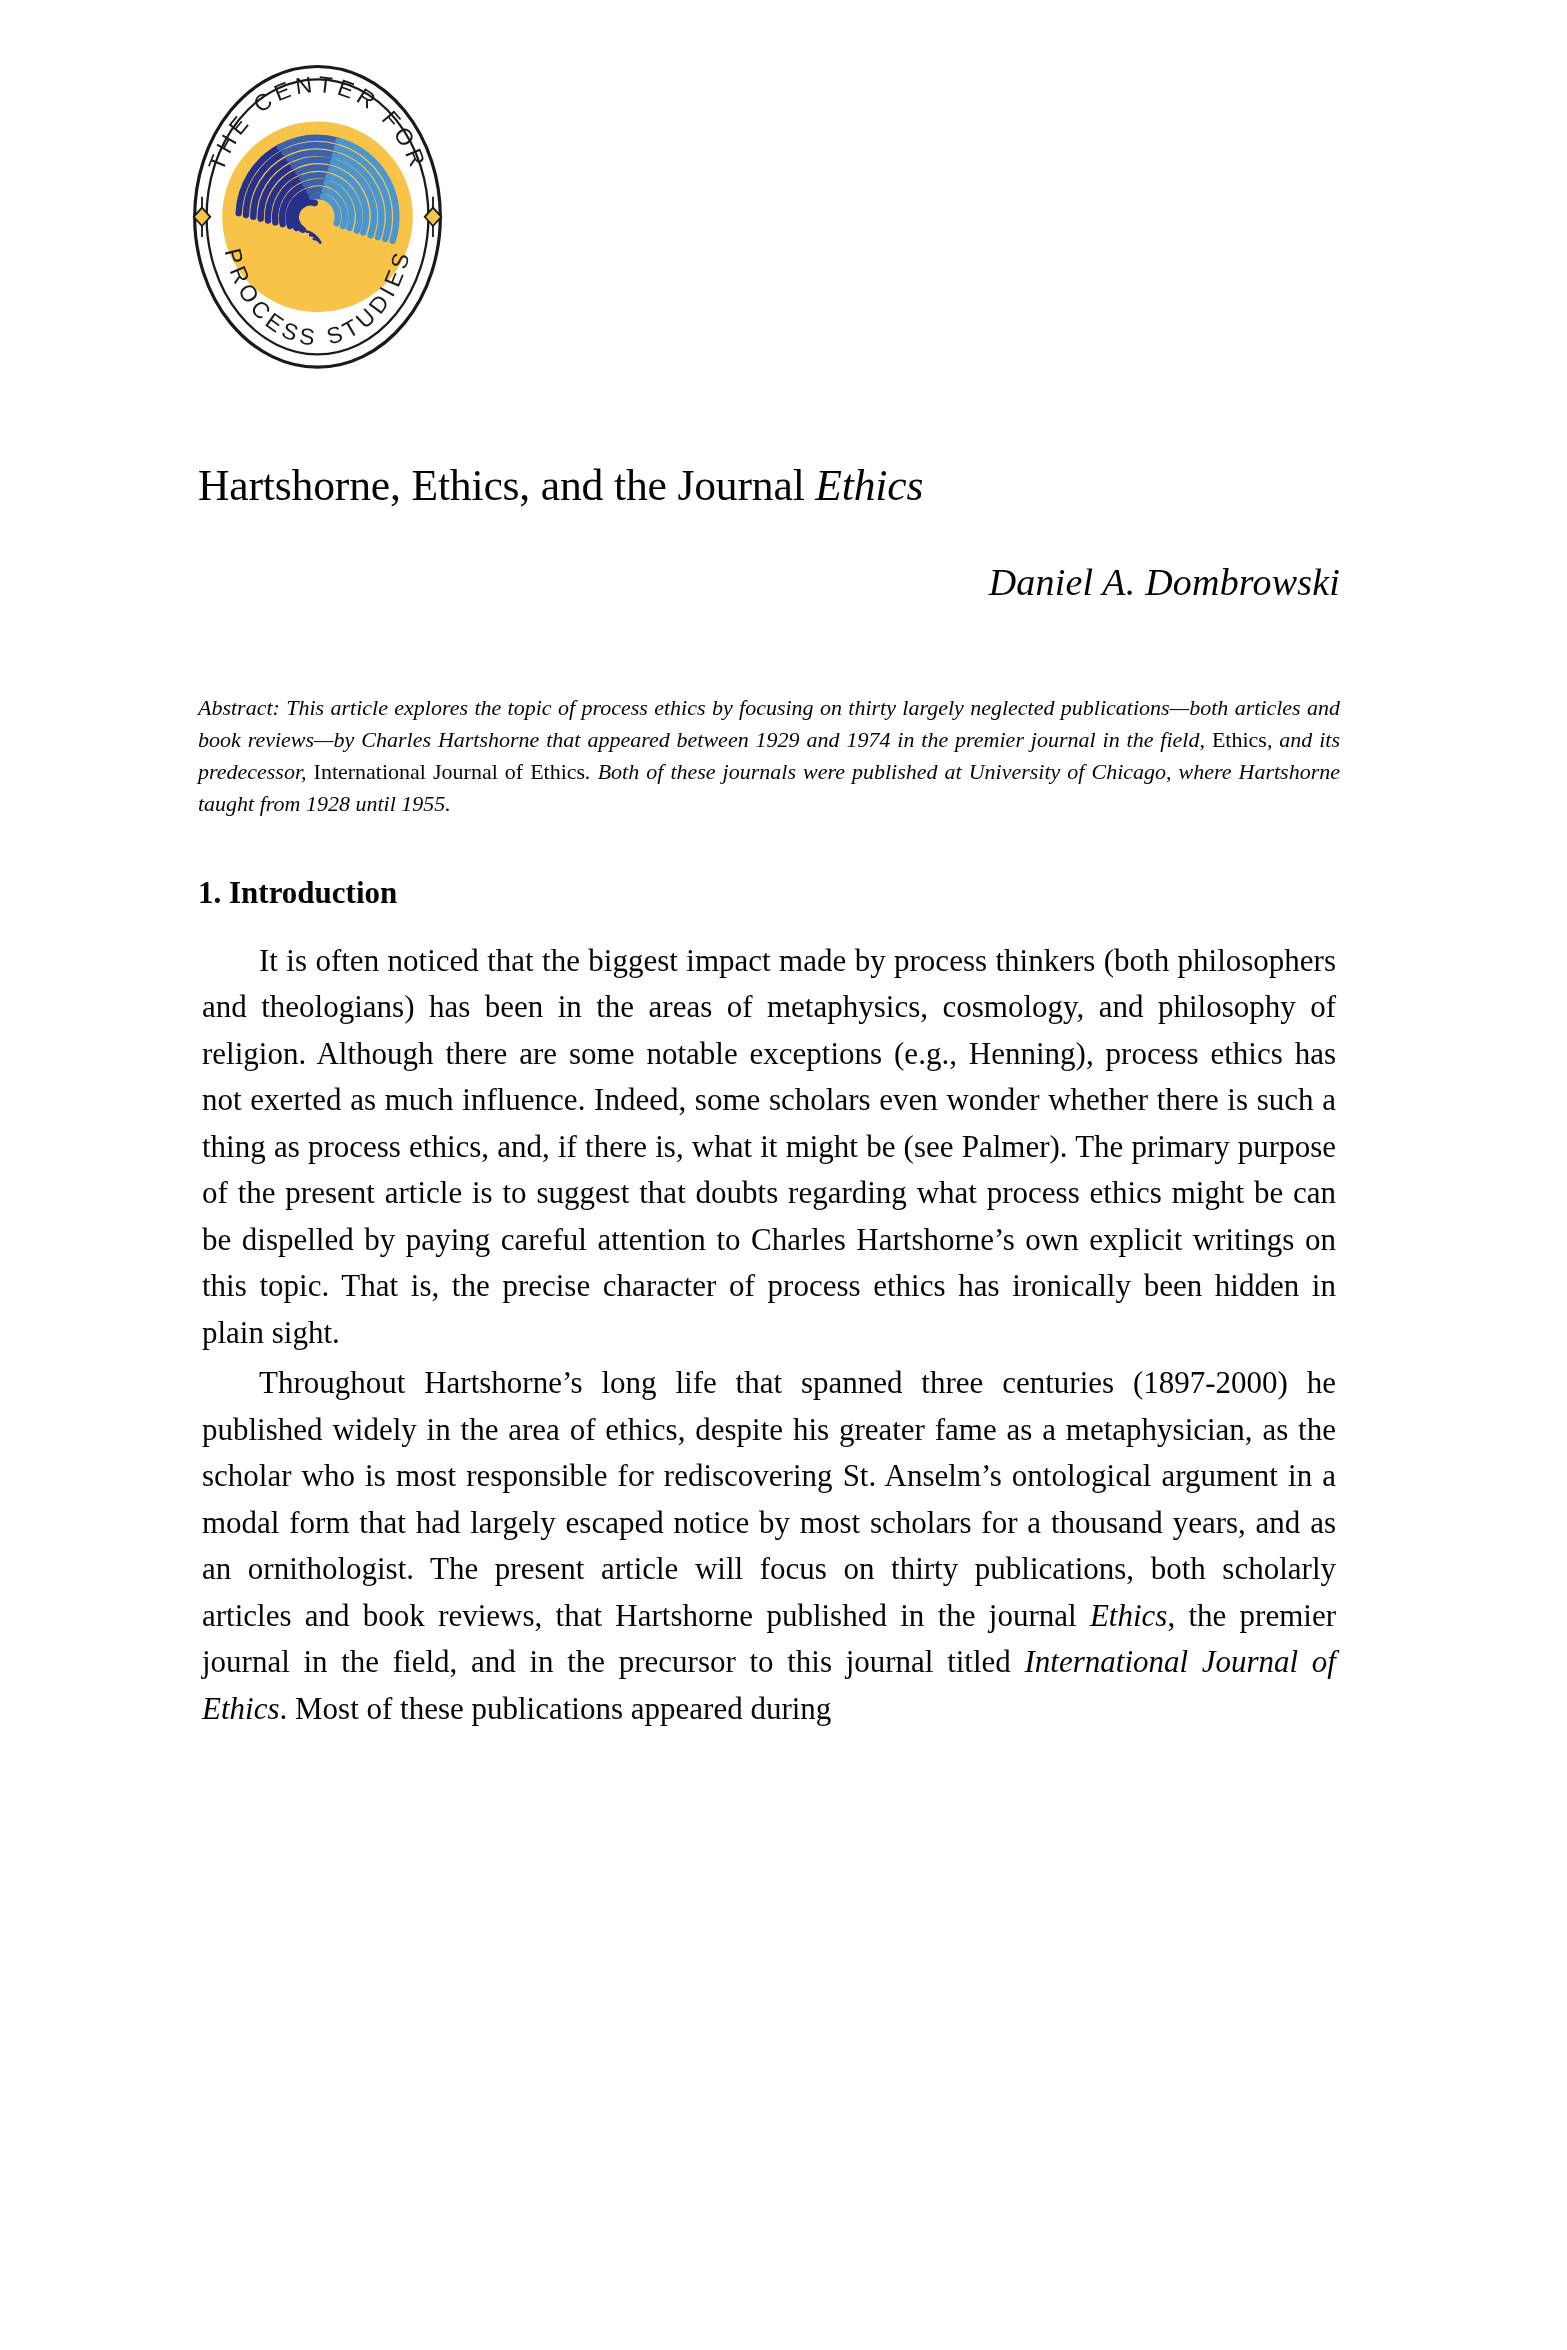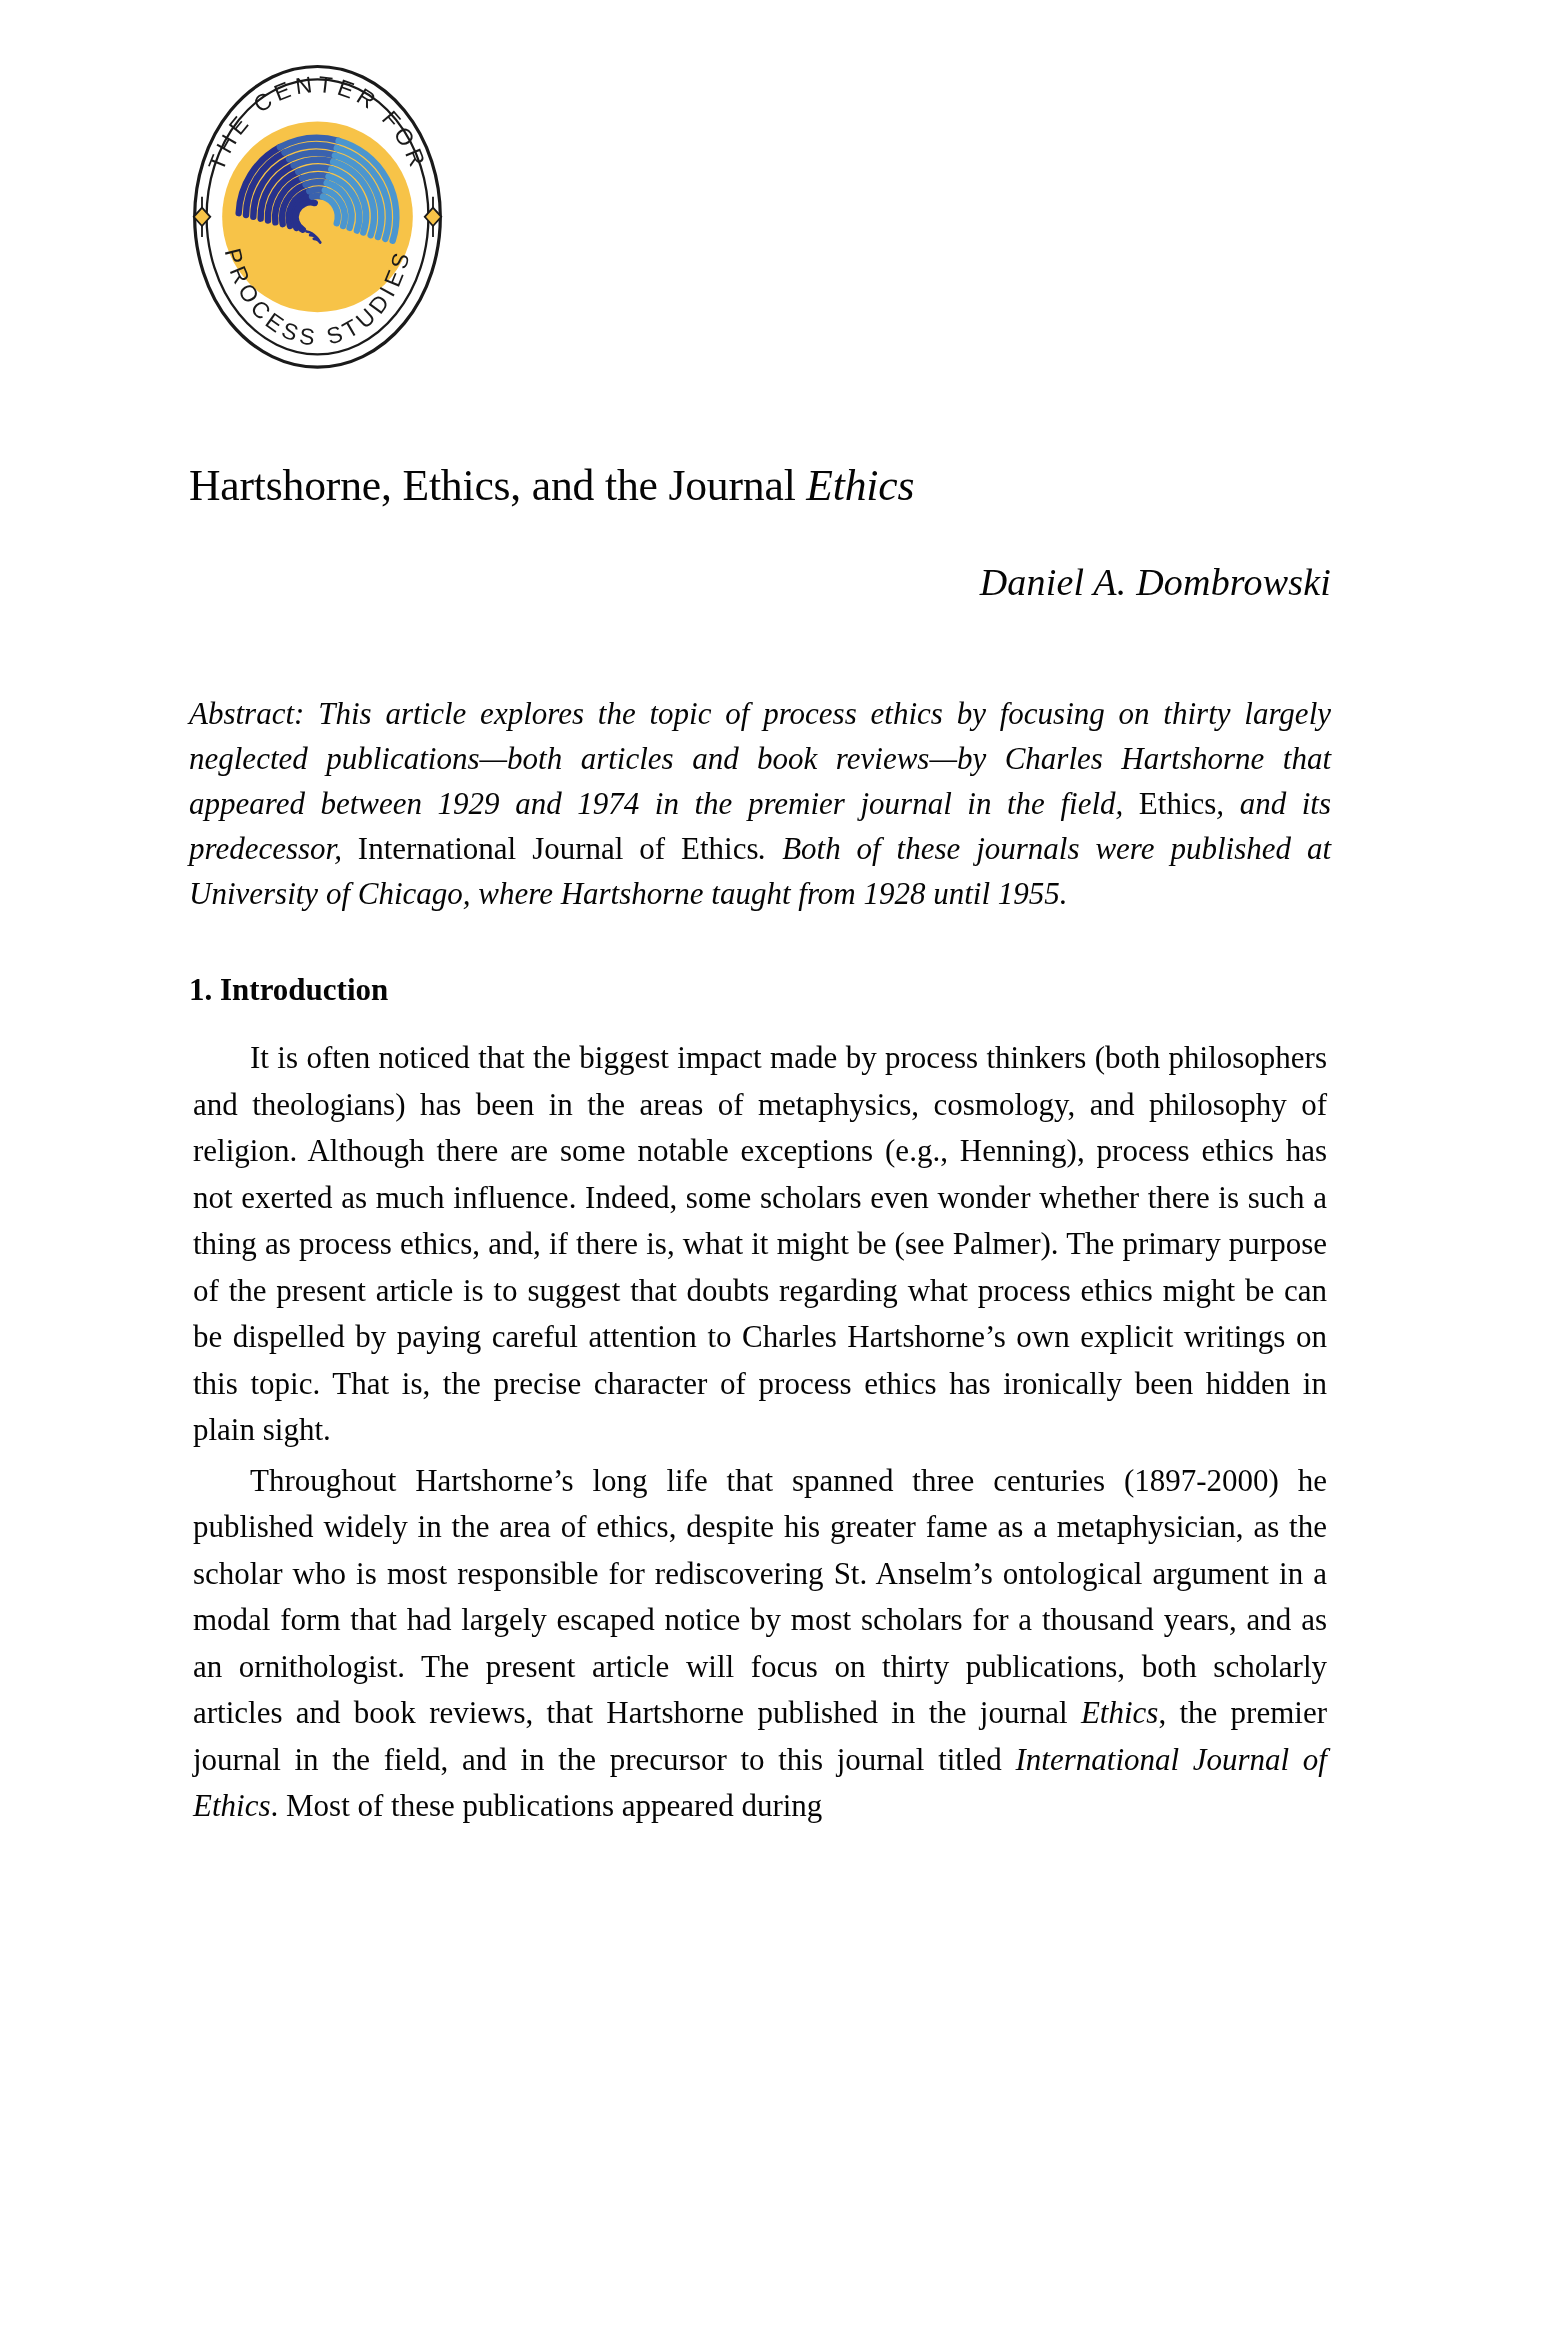--- a/index.html
+++ b/index.html
@@ -68,21 +68,21 @@
     line-height: 1.25;
     margin-top: 3.7px;
     text-align: right;
     transform: scaleX(0.94);
     transform-origin: right center;
   }
 
   
   .content {
     position: absolute;
-    left: 189px;
+    left: 198px;
     top: 459px;
     width: 1142px;
   }
 
   .article-title {
     font-size: 45px;
     line-height: 1.18;
     margin: 0 0 48px 0;
     font-weight: normal;
     letter-spacing: -0.2px;
@@ -102,21 +102,21 @@
   }
 
   .bio {
     font-size: 30px;
     line-height: 1.42;
     margin: 0 0 42px 0;
     text-align: left;
   }
 
   .abstract {
-    font-size: 31px;
+    font-size: 22px;
     line-height: 1.45;
     font-style: italic;
     margin: 0 0 53px 0;
     text-align: justify;
     text-justify: inter-word;
   }
   .abstract .rom {
     font-style: normal;
   }
 

